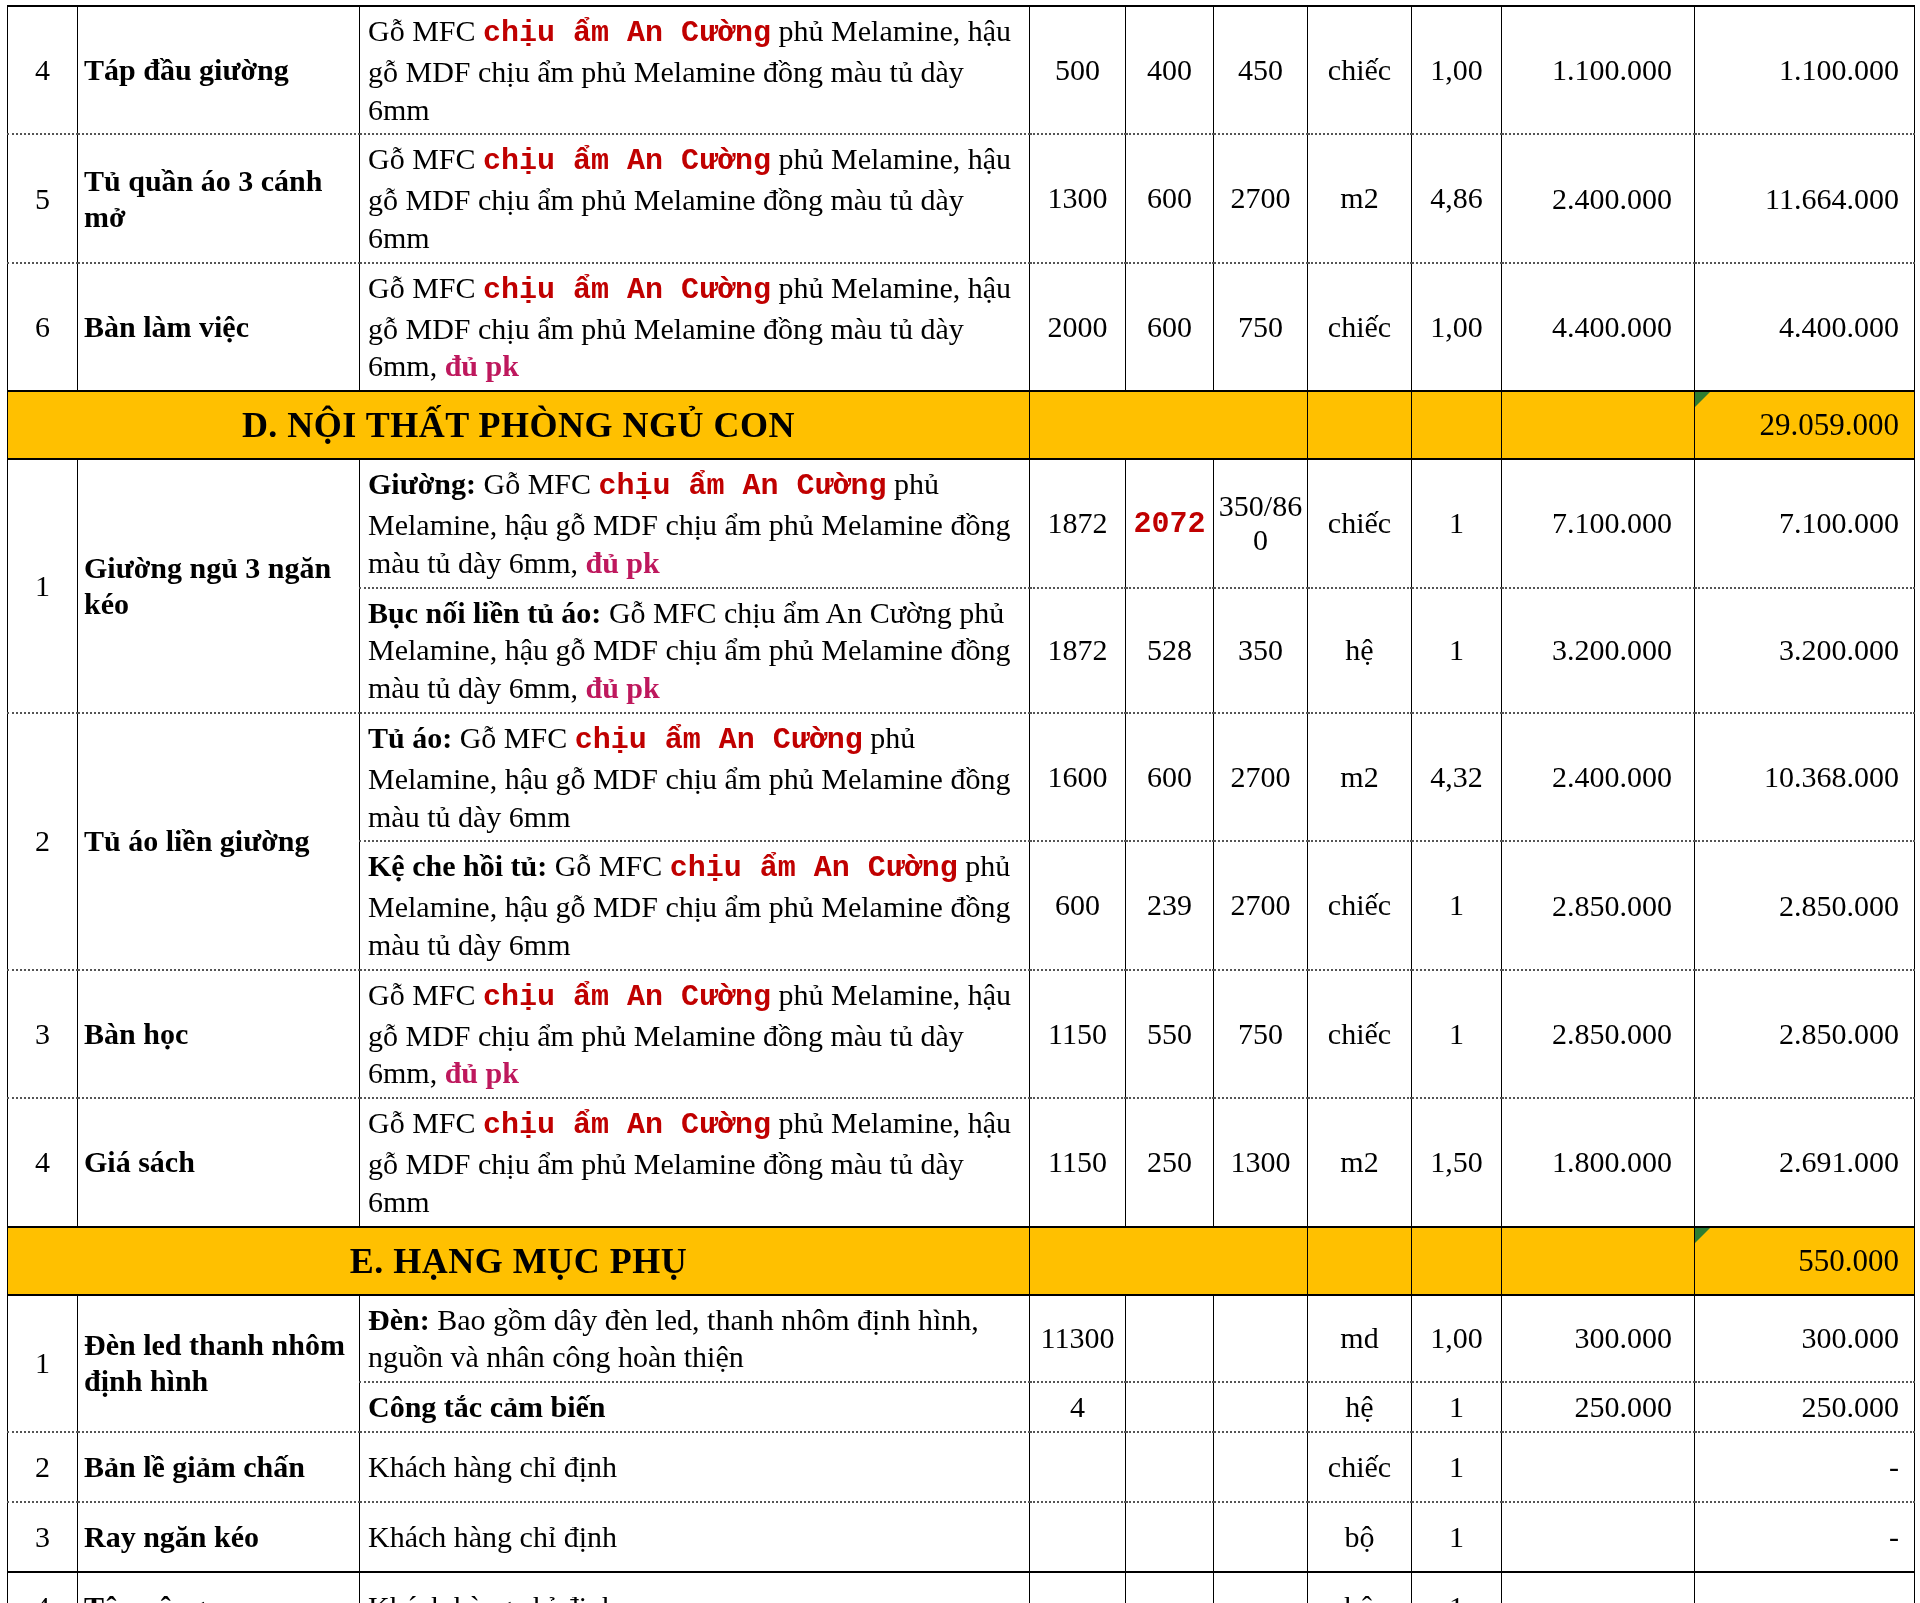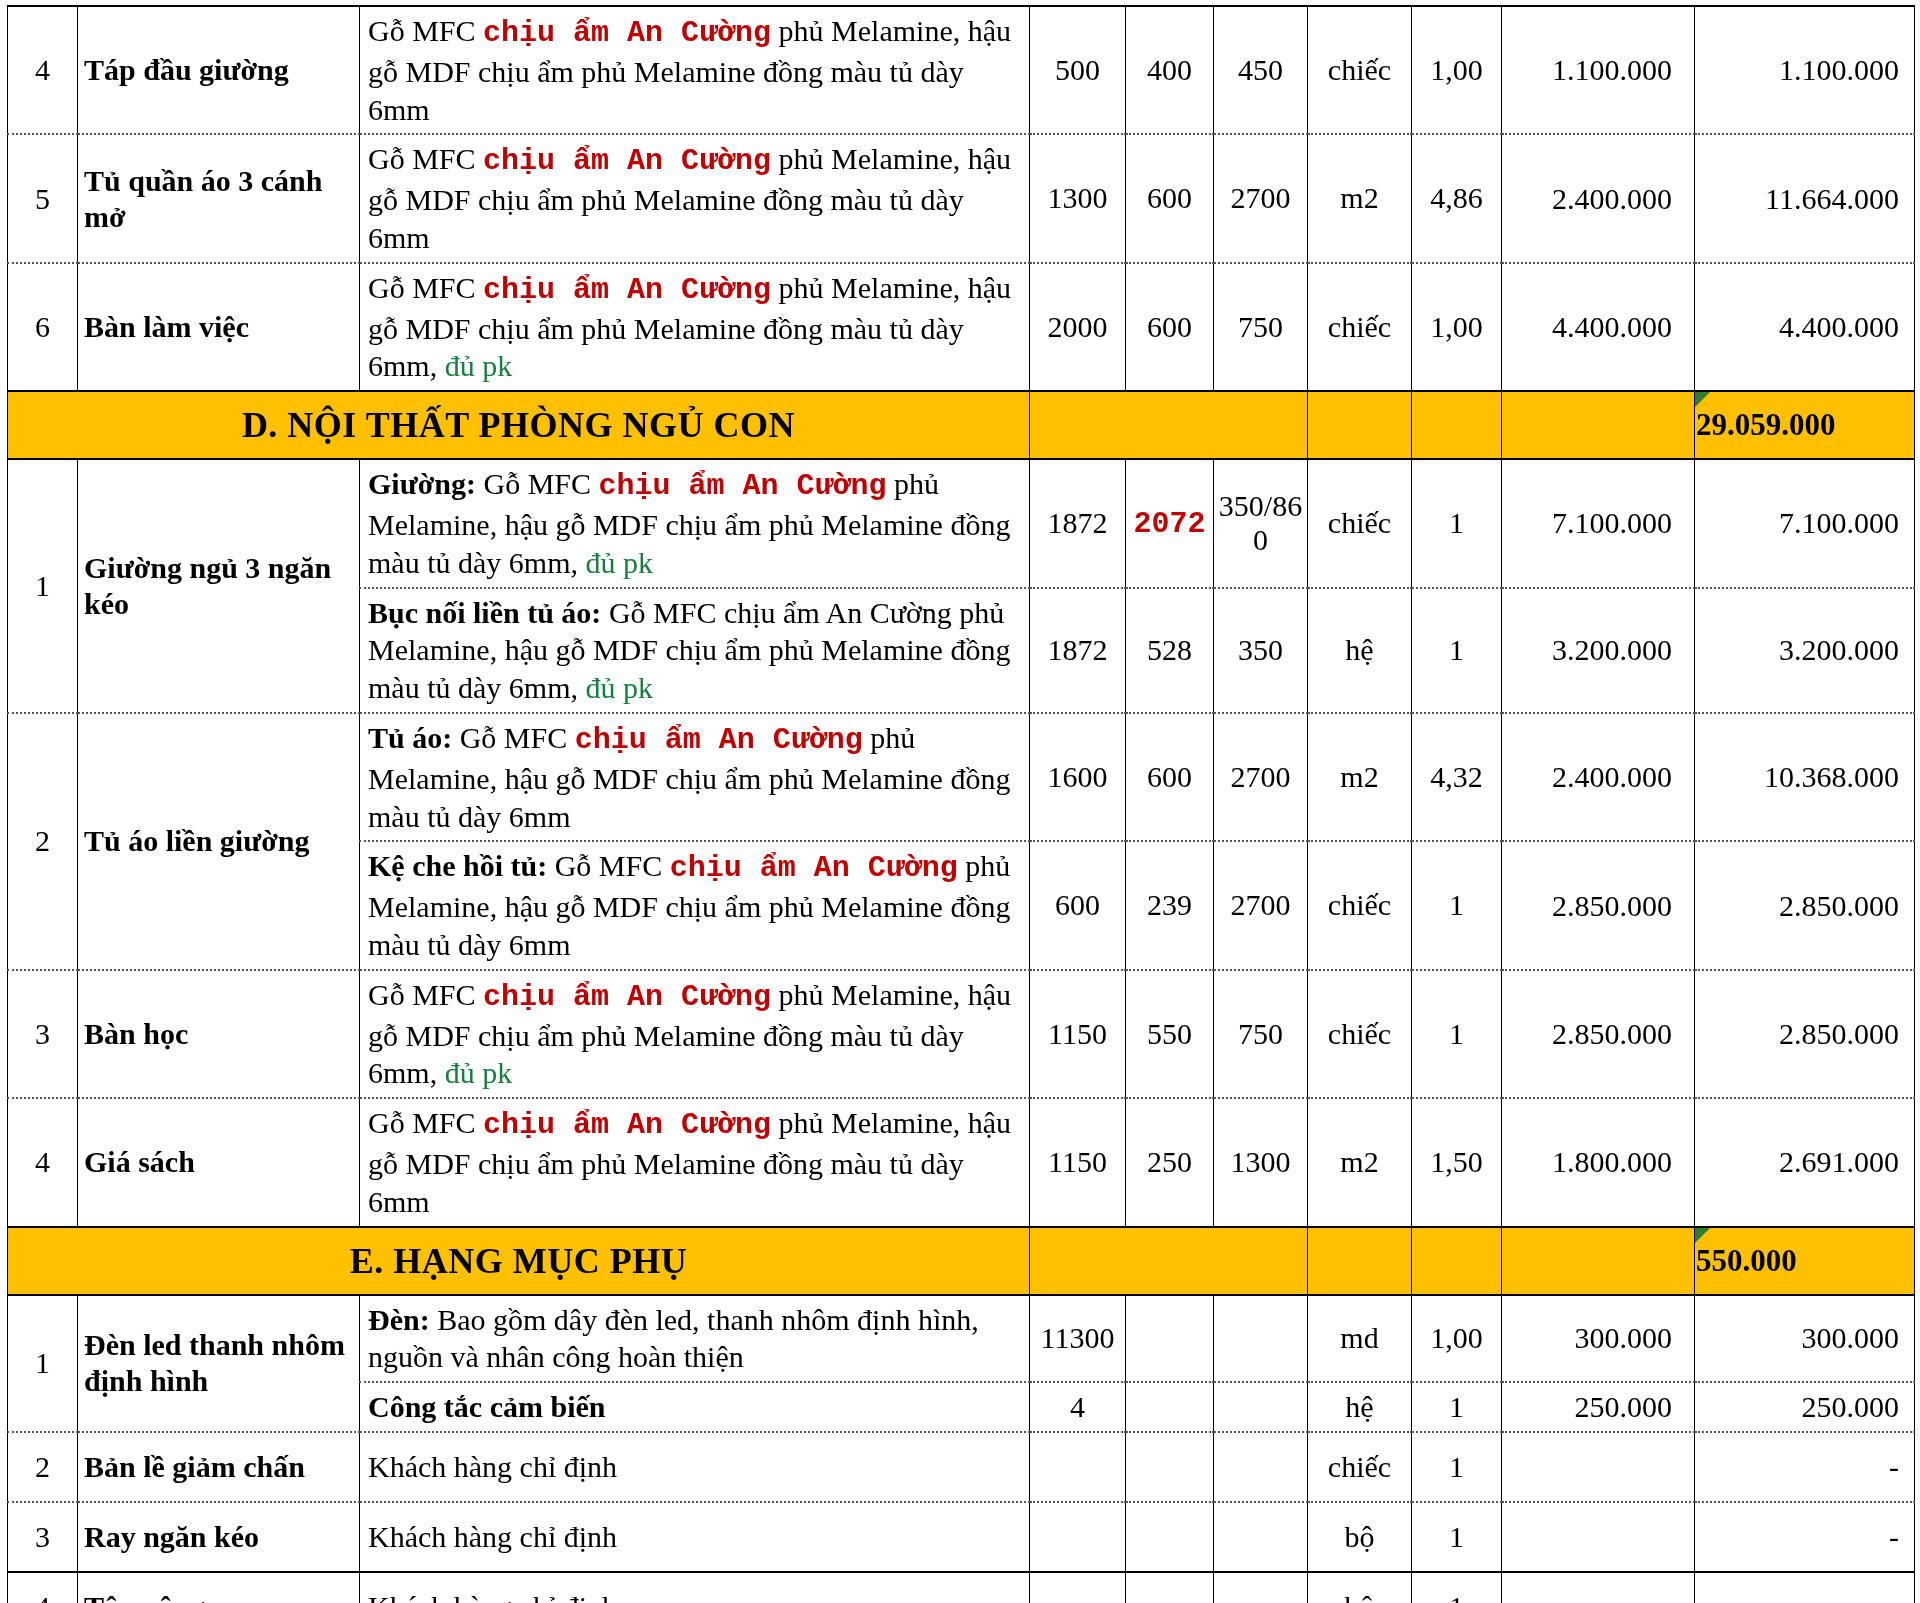--- a/index.html
+++ b/index.html
@@ -15,25 +15,25 @@
   tr.band td { background:#FFC000; border-top:2.6px solid #000; border-bottom:2.6px solid #000; height:64px; }
   tr.grand td { border-top:5px solid #0f766e; border-bottom:3px solid #1a1a1a; height:66px; }
   tr.spacer td { border-top:none; border-bottom:none; height:12px; }
   .cell-stt { text-align:center; }
   .cell-name { font-weight:bold; padding:16px 6px; line-height:1.2; }
   .cell-desc { padding:5px 8px; line-height:1.26; text-align:left; }
   .num { text-align:center; padding:2px 4px; word-break:break-all; line-height:1.15; }
   .money { text-align:right; padding:2px 22px 2px 2px; }
   .total { text-align:right; padding:2px 15px 2px 2px; }
   .band-label { text-align:center; font-weight:bold; font-size:36px; letter-spacing:0.5px; }
-  .band-total { font-weight:bold; font-size:31px; padding-right:7px; position:relative; }
+  .band-total { text-align:right; font-weight:normal; font-size:31px; padding-right:15px; position:relative; }
   .flag::before { content:""; position:absolute; left:0; top:0; width:0; height:0;
                   border-top:15px solid #2E7D32; border-right:15px solid transparent; }
   .seg-red  { color:#C00000; font-weight:bold;font-family:Liberation Mono, monospace; }
-  .seg-blue { color:#15803d; font-weight:normal;text-align:center; }
+  .seg-blue { color:#be185d; font-weight:bold;text-align:center; }
   .seg-b    { font-weight:bold; }
 </style>
 </head>
 <body>
 
 <div class="sheet">
   <table>
     <colgroup>
       <col style="width:70px">
         <col style="width:282px">

